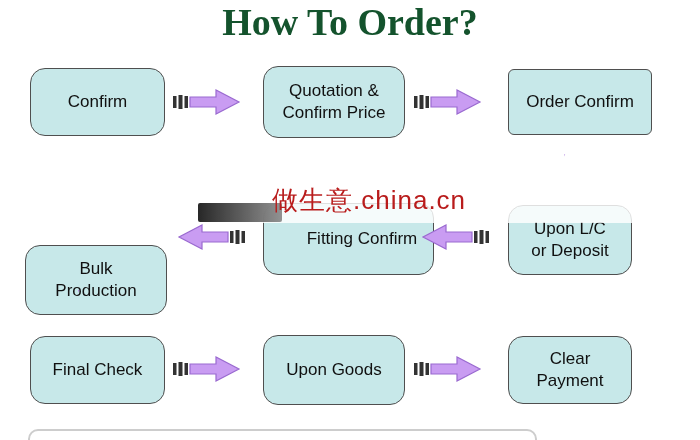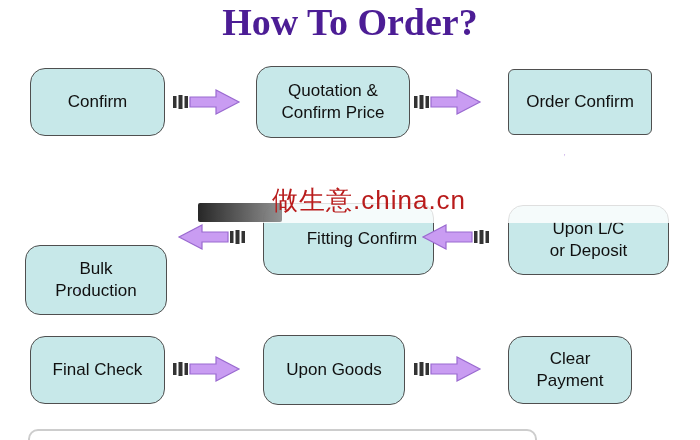--- a/index.html
+++ b/index.html
@@ -2,21 +2,21 @@
 <html><head>
 <meta charset="utf-8">
 <style>
   html,body{margin:0;padding:0;background:#fff;}
   .canvas{
     position:relative;width:700px;height:440px;background:#ffffff;
     font-family:"Liberation Sans",sans-serif;overflow:hidden;
   }
   .title{
     position:absolute;left:0;top:0;width:100%;text-align:center;
-    font-family:"Liberation Serif",serif;font-size:38px;font-weight:600;color:#4c1d95;
+    font-family:"Liberation Serif",serif;font-size:38px;font-weight:600;color:#14532d;
   }
   .node{
     position:absolute;background:#c7e8e9;border:1.5px solid #4f4f4f;border-radius:15px;
     display:flex;align-items:center;justify-content:center;text-align:center;
     font-size:17px;color:#101010;padding:5px;box-sizing:border-box;line-height:1.3;
     white-space:pre-line;z-index:1;
   }
   .arrow{position:absolute;z-index:1;}
   .wash-band{
     position:absolute;left:0;top:197px;width:700px;height:26px;
@@ -51,21 +51,21 @@
       <polygon points="18,9 44,9 44,2 67,14 44,26 44,19 18,19" fill="#c99cf2" stroke="#9a6ad0" stroke-width="1.2"></polygon>
     </symbol>
   </svg>
 
   <div class="title">How To Order?</div>
 
   <div class="node" style="left:30px;top:68px;width:135px;height:68px;">Confirm</div>
   <svg class="arrow" style="left:172px;top:88px;" width="70" height="28" viewBox="0 0 70 28">
       <use href="#arr-r"></use>
     </svg>
-  <div class="node" style="left:256px;top:66px;width:154px;height:72px;">Quotation &amp;
+  <div class="node" style="left:263px;top:66px;width:142px;height:72px;">Quotation &amp;
 Confirm Price</div>
   <svg class="arrow" style="left:413px;top:88px;" width="70" height="28" viewBox="0 0 70 28">
       <use href="#arr-r"></use>
     </svg>
   <div class="node" style="left:508px;top:69px;width:144px;height:66px;border-radius:6px;">Order Confirm</div>
 
   <svg class="arrow" style="left:564px;top:140px;" width="28" height="58" viewBox="0 0 28 70">
     <use href="#arr-r" transform="rotate(90) translate(0,-28)"></use>
   </svg>
 
@@ -75,21 +75,21 @@
 
   <div class="node" style="left:25px;top:205px;width:142px;height:70px;margin-top:40px;">Bulk
 Production</div>
   <svg class="arrow" style="left:176px;top:223px;" width="70" height="28" viewBox="0 0 70 28">
     <use href="#arr-r" transform="scale(-1,1) translate(-70,0)"></use>
   </svg>
   <div class="node" style="left:263px;top:203px;width:171px;height:72px;padding-left:32px;">Fitting Confirm</div>
   <svg class="arrow" style="left:420px;top:223px;" width="70" height="28" viewBox="0 0 70 28">
     <use href="#arr-r" transform="scale(-1,1) translate(-70,0)"></use>
   </svg>
-  <div class="node" style="left:508px;top:205px;width:161px;height:70px;">Upon L/C
+  <div class="node" style="left:508px;top:205px;width:124px;height:70px;">Upon L/C
 or Deposit</div>
 
   <svg class="arrow" style="left:78px;top:276px;" width="28" height="56" viewBox="0 0 28 70">
     <use href="#arr-r" transform="rotate(90) translate(0,-28)"></use>
   </svg>
 
   <div class="node" style="left:30px;top:336px;width:135px;height:68px;">Final Check</div>
   <svg class="arrow" style="left:172px;top:355px;" width="70" height="28" viewBox="0 0 70 28">
       <use href="#arr-r"></use>
     </svg>

